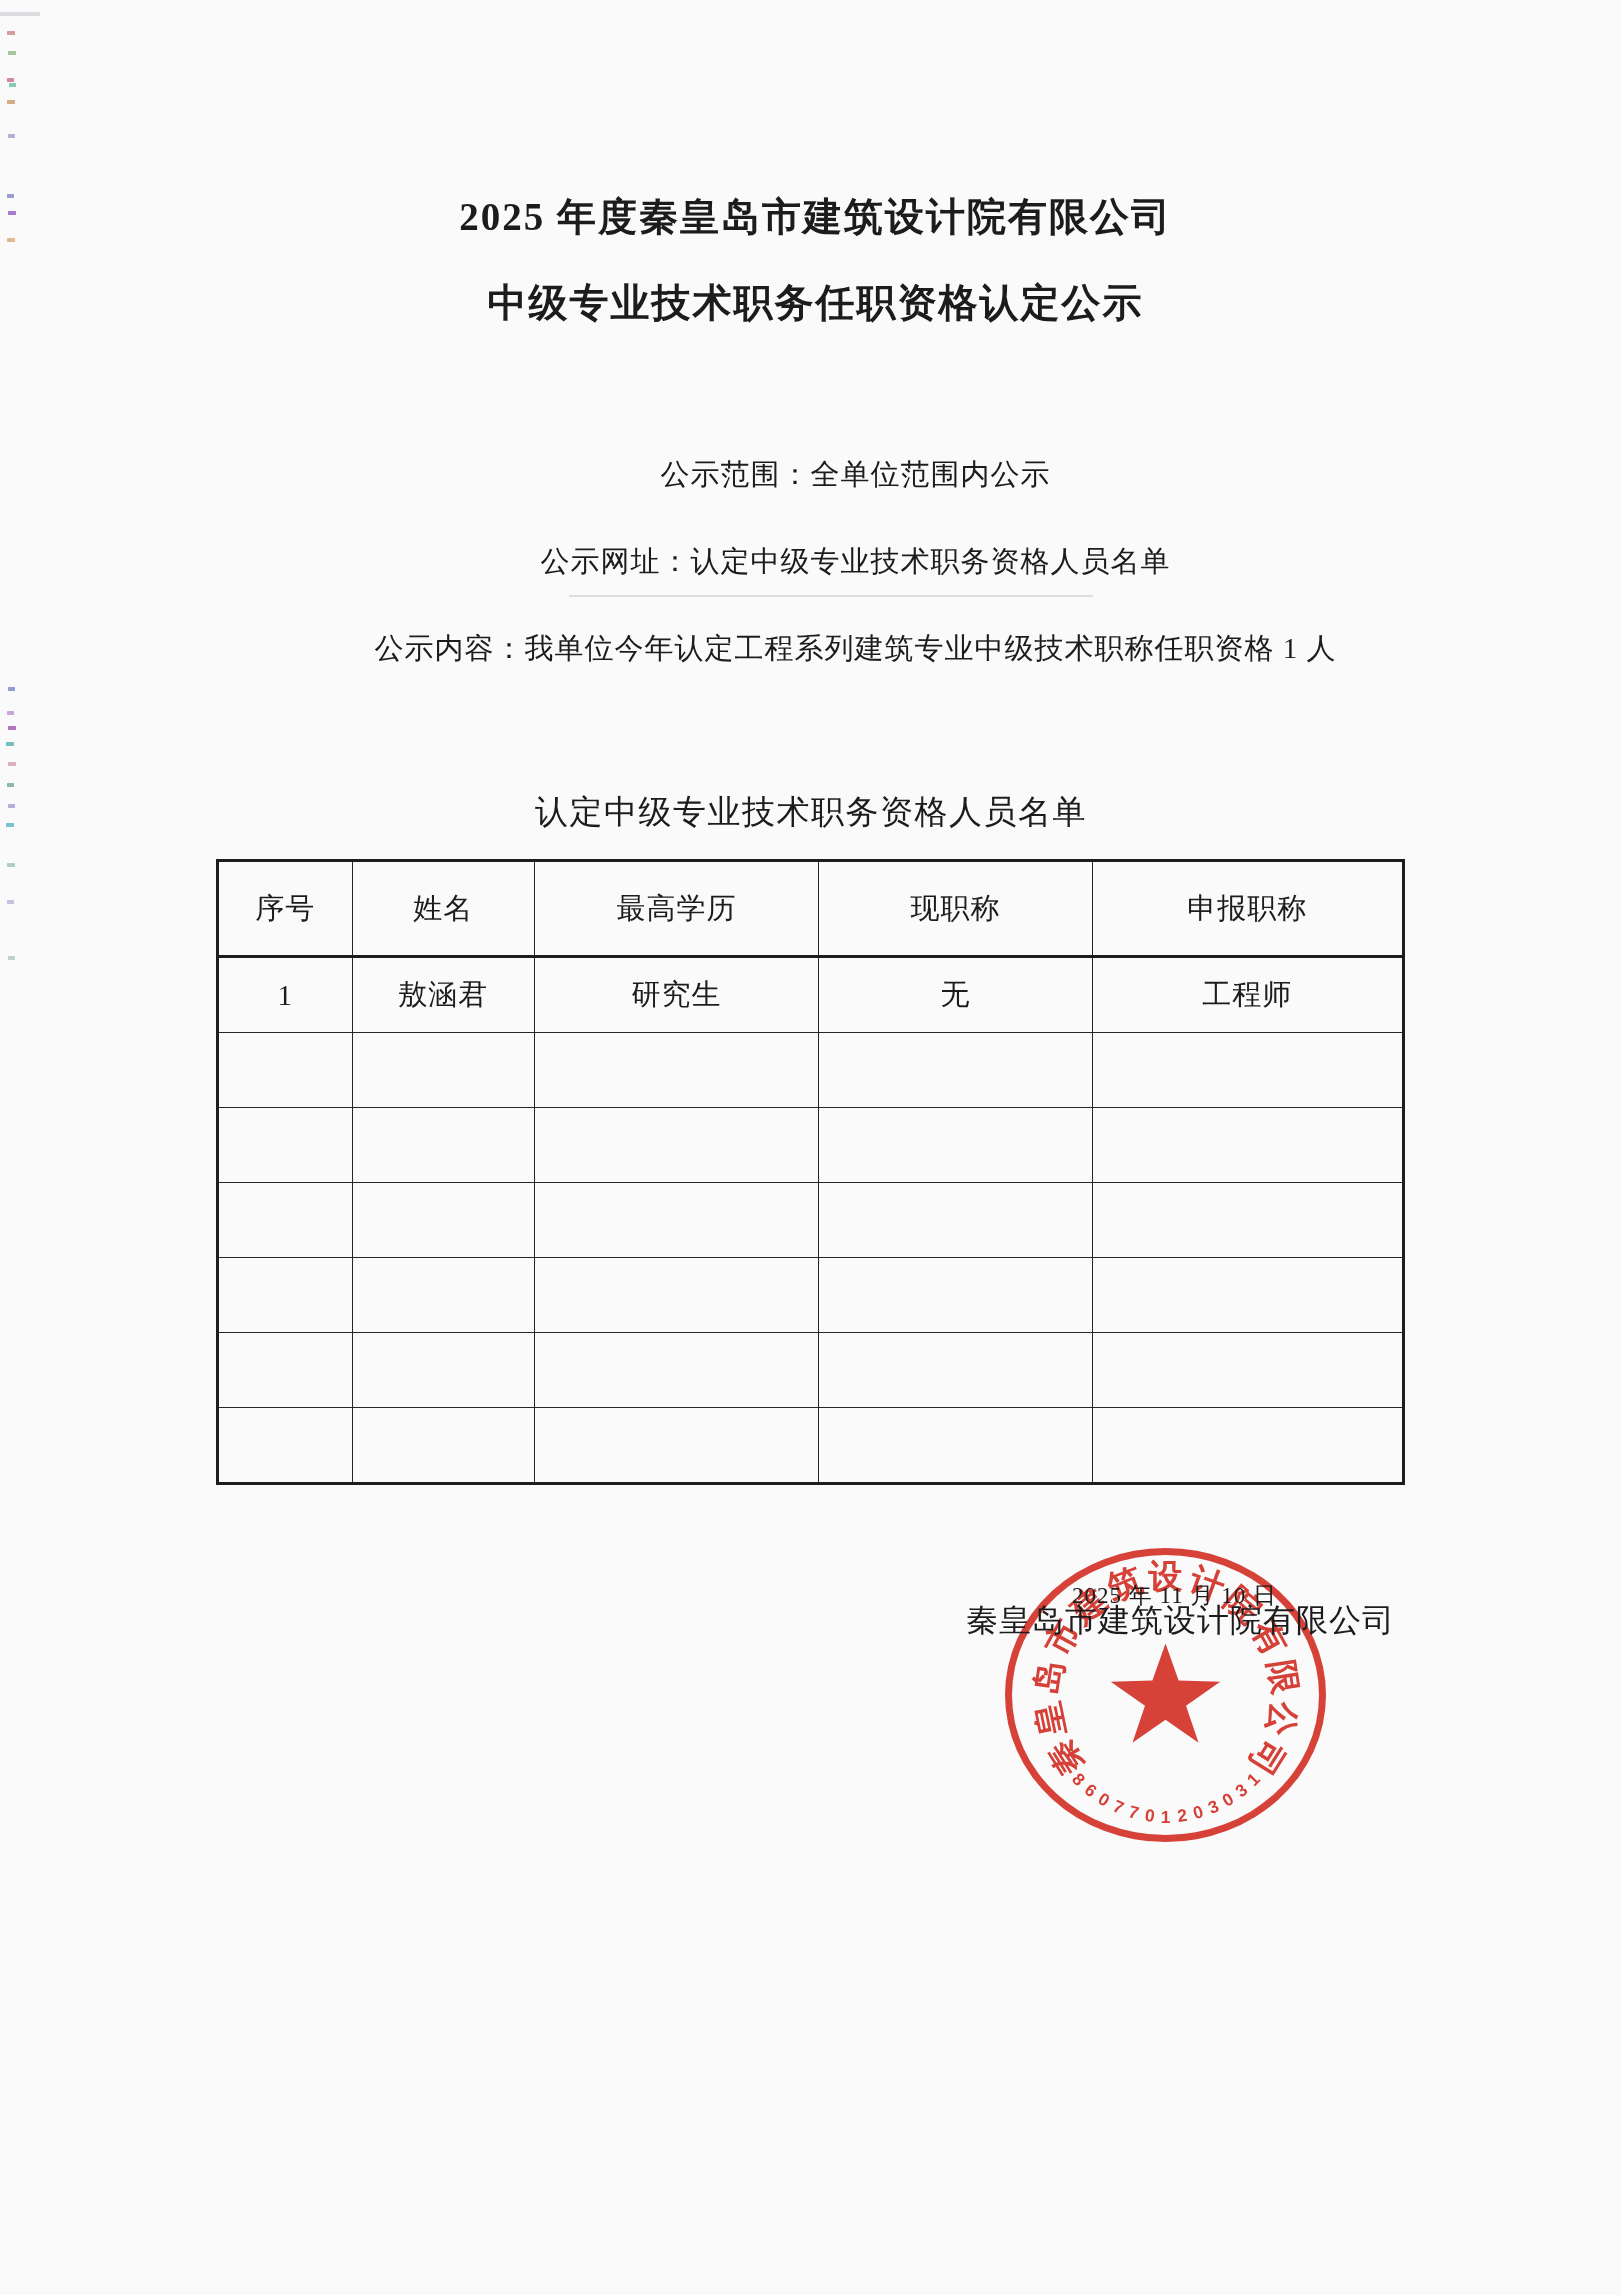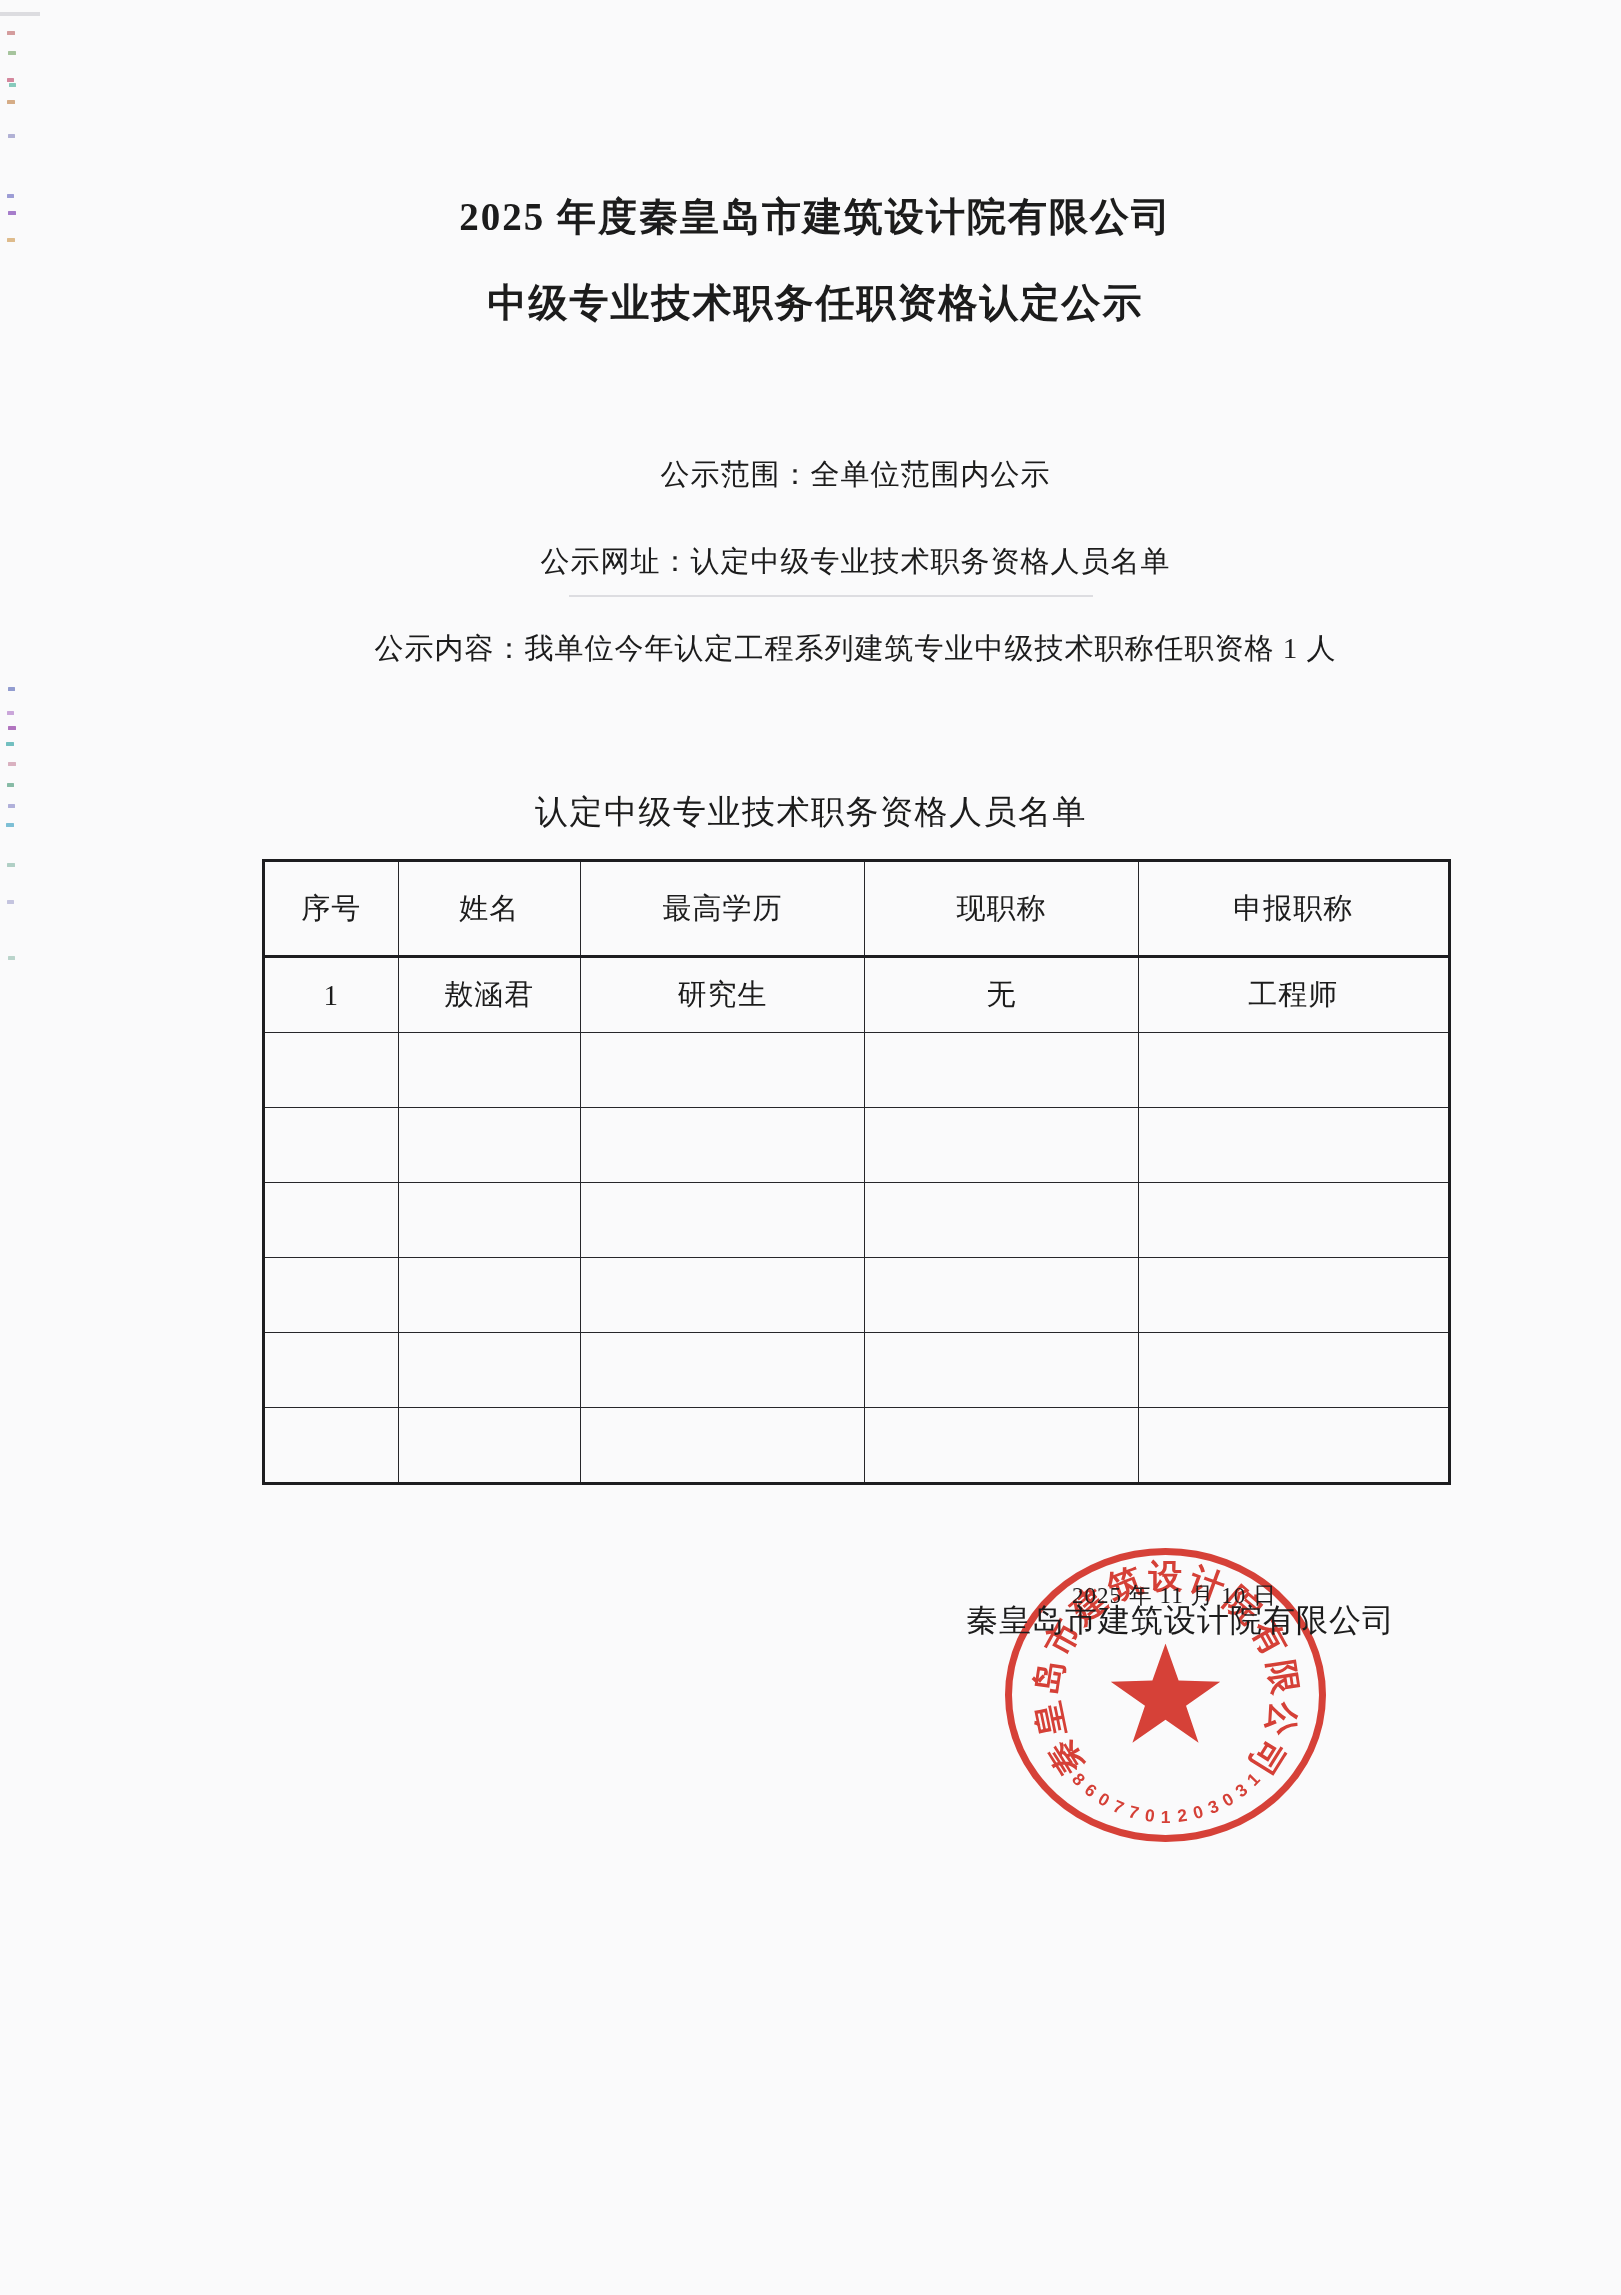--- a/index.html
+++ b/index.html
@@ -47,21 +47,21 @@
     border-collapse:collapse;
     table-layout:fixed;
   }
   table.roster th,table.roster td{
     border:1.5px solid #26262a;
     text-align:center;vertical-align:middle;
     font-size:29px;font-weight:normal;
     letter-spacing:1px;
     padding:0;
   }
-  table.roster{border:3.6px solid #1d1d20;margin-left:46px;}
+  table.roster{border:3.6px solid #1d1d20;}
   table.roster thead th{height:93px;border-bottom:3.1px solid #1d1d20;}
   table.roster tbody td{height:74px;}
   
   .signature-line{
     position:absolute;left:966px;top:1599px;
     font-size:32px;letter-spacing:1px;white-space:nowrap;
     z-index:3;
   }
   .date-line{
     position:absolute;left:1072px;top:1580px;

